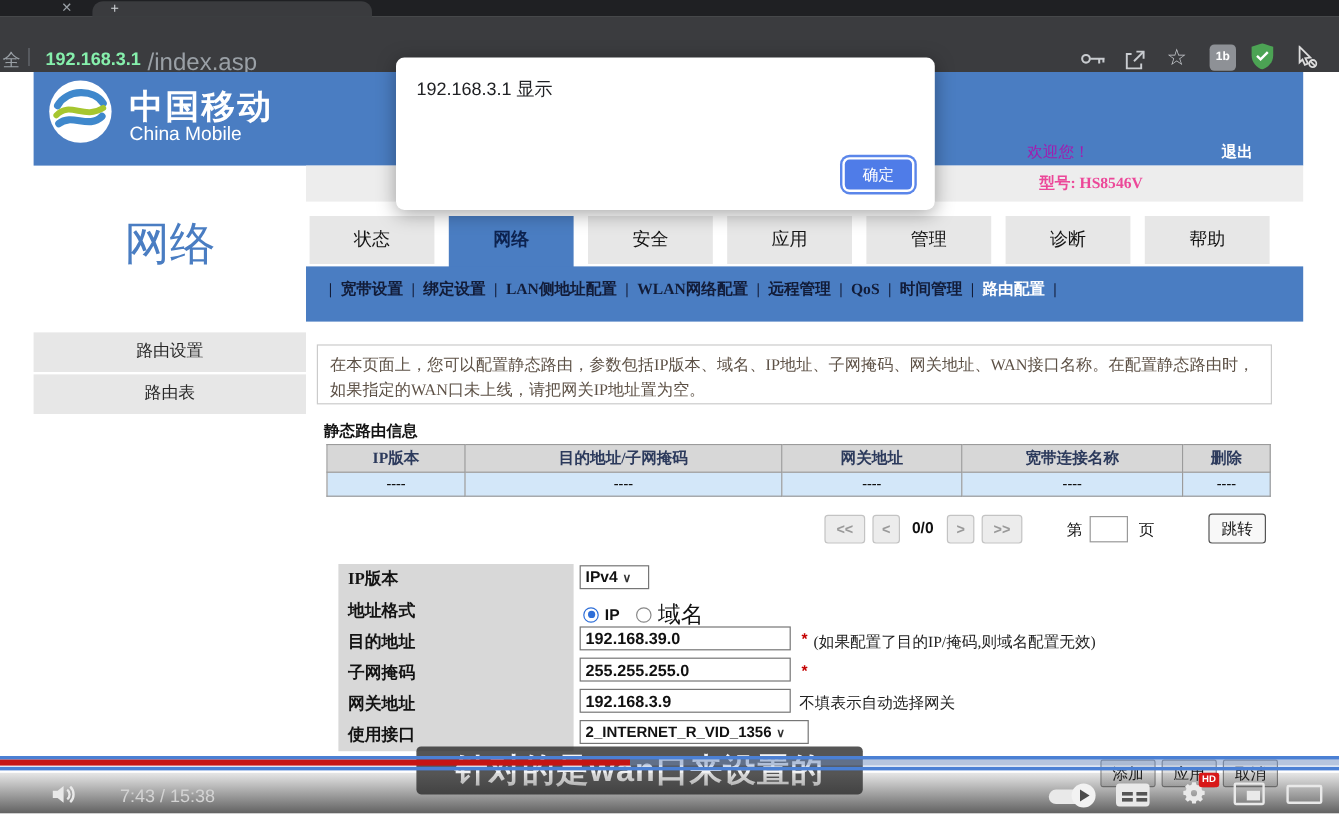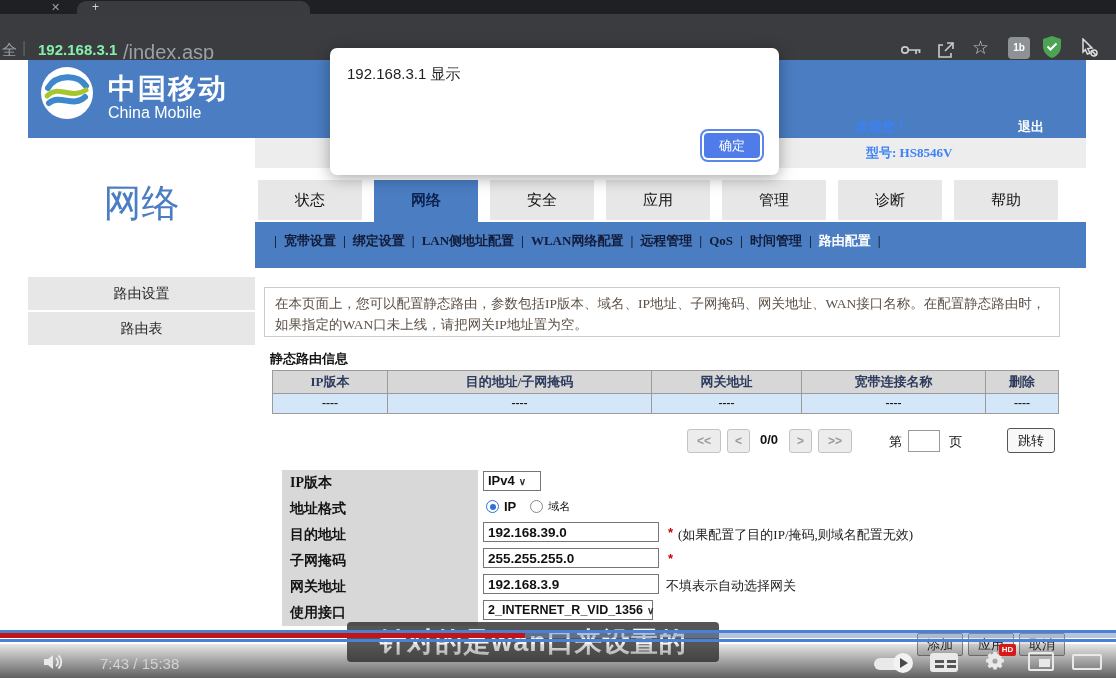--- a/index.html
+++ b/index.html
@@ -24,24 +24,24 @@
   #ext-badge { left:1008px; top:23px; width:22px; height:22px; background:#8e9196; border-radius:4px; color:#fff; font-weight:bold; font-size:10px; text-align:center; line-height:22px; }
   #icon-shield { left:1042px; top:22px; }
   #icon-pointer { left:1080px; top:24px; }
 
   
   #band { left:28px; top:60px; width:1058px; height:78px; background:#4a7dc2; }
   #logo { left:40px; top:66px; }
   #brand-cn { left:108px; top:70px; color:#fff; font-size:28px; font-weight:bold; font-family:"Liberation Serif",serif; letter-spacing:2px; }
   #brand-en { left:108px; top:104px; color:#fff; font-size:16px; }
   #province { left:258px; top:118px; color:#fff; font-size:13px; font-weight:bold; font-family:"Liberation Serif",serif;margin-top:27px; }
-  #welcome { left:856px; top:118px; color:#3b82f6; font-size:13px; font-weight:bold; font-family:"Liberation Serif",serif; }
+  #welcome { left:856px; top:118px; color:#a21caf; font-size:13px; font-weight:normal; font-family:"Liberation Serif",serif; }
   #logout { left:1018px; top:118px; color:#fff; font-size:13px; font-weight:bold; font-family:"Liberation Serif",serif; cursor:pointer; }
   #model-strip { left:255px; top:138px; width:831px; height:30px; background:#ededed; }
-  #model-text { left:866px; top:144px; color:#3b82f6; font-size:13px; font-weight:bold; font-family:"Liberation Serif",serif; }
+  #model-text { left:866px; top:144px; color:#ec4899; font-size:13px; font-weight:bold; font-family:"Liberation Serif",serif; }
 
   #side-title { left:28px; top:178px; width:227px; text-align:center; color:#4a7dc2; font-size:38px; font-family:"Liberation Serif",serif; }
   .side-item { left:28px; width:227px; height:33px; background:#e7e7e7; color:#2a2a2a; font-size:14px; font-family:"Liberation Serif",serif; text-align:center; line-height:33px; cursor:pointer; }
   #side-item-0 { top:277px; }
   #side-item-1 { top:312px; }
 
   .tab { top:180px; width:104px; height:40px; background:#e7e7e7; color:#141414; font-size:15px; font-family:"Liberation Serif",serif; text-align:center; line-height:40px; cursor:pointer; }
   #t0{left:258px;} #t1{left:374px;} #t2{left:490px;} #t3{left:606px;} #t4{left:722px;} #t5{left:838px;} #t6{left:954px;}
   #t1 { background:#4a7dc2; color:#0d2350; font-weight:bold; height:44px; }
   #subnav { left:255px; top:222px; width:831px; height:46px; background:#4a7dc2; color:#121c38; font-size:13px; font-weight:bold; font-family:"Liberation Serif",serif; padding:10px 0 0 12px; white-space:nowrap; }
@@ -62,34 +62,34 @@
   #pg-lbl1 { left:889px; top:433px; font-size:13px; color:#111; font-family:"Liberation Serif",serif; }
   #pg-input { left:908px; top:430px; width:32px; height:22px; border:1px solid #999; background:#fff; }
   #pg-lbl2 { left:949px; top:433px; font-size:13px; color:#111; font-family:"Liberation Serif",serif; }
   #pg-jump { left:1007px; top:428px; width:48px; height:25px; background:#f8f8f8; border:1px solid #555; border-radius:3px; font-size:13px; color:#111; font-family:"Liberation Serif",serif; text-align:center; line-height:23px; cursor:pointer; }
 
   #form-labels { left:282px; top:470px; width:196px; height:156px; background:#d8d8d8; }
   .flabel { left:290px; font-size:14px; font-weight:bold; color:#141414; font-family:"Liberation Serif",serif; }
   #fl0{top:474px;} #fl1{top:500px;} #fl2{top:526px;} #fl3{top:552px;} #fl4{top:578px;} #fl5{top:604px;}
   .fselect { left:483px; height:20px; border:1px solid #767676; background:#fff; font-size:13px; font-weight:bold; color:#111; padding:0 4px; line-height:18px; cursor:pointer; white-space:nowrap; }
   #sel-ipv { top:471px; width:58px; }
-  #sel-if  { top:600px; width:170px; font-size:12.5px; }
+  #sel-if  { top:600px; width:191px; font-size:12.5px; }
   .chev { font-size:10px; color:#333; margin-left:4px; }
   .ftext { left:483px; width:176px; height:20px; border:1px solid #767676; background:#fff; font-size:13.5px; font-weight:bold; color:#111; padding:0 4px; font-family:"Liberation Sans",sans-serif; }
   #in-dest{top:522px;} #in-mask{top:548px;} #in-gw{top:574px;}
   .star { color:#c40000; font-weight:bold; font-size:13px; }
   #star-dest{left:668px; top:525px;} #star-mask{left:668px; top:551px;}
   .fnote { font-size:13px; color:#222; font-family:"Liberation Serif",serif;text-align:center; }
   #note-dest{left:678px; top:526px;} #note-gw{left:666px; top:577px;}
   #radio-row { left:486px; top:499px; display:flex; align-items:center; }
   .radio { width:13px; height:13px; border-radius:50%; border:1.5px solid #888; background:#fff; position:relative; cursor:pointer; }
   .radio.on { border-color:#2f6fd8; }
   .radio.on::after { content:""; position:absolute; left:2.5px; top:2.5px; width:6px; height:6px; border-radius:50%; background:#2f6fd8; }
   #radio-ip-lbl { font-size:13px; font-weight:bold; color:#111; margin:0 14px 0 5px; }
-  #radio-dom-lbl { font-size:11px; color:#111; margin-left:5px; font-family:"Liberation Serif",serif; }
+  #radio-dom-lbl { font-size:19px; color:#111; margin-left:5px; font-family:"Liberation Serif",serif; }
 
   .actbtn { top:633px; width:46px; height:23px; background:linear-gradient(#ececec,#d2d2d2); border:1px solid #858585; border-radius:2px; font-size:13px; color:#111; font-family:"Liberation Serif",serif; text-align:center; line-height:21px; cursor:pointer; }
   #act-add{left:917px;} #act-apply{left:968px;} #act-cancel{left:1019px;}
 
   
   #dialog { left:330px; top:48px; width:449px; height:127px; background:#fff; border-radius:7px; box-shadow:0 3px 16px rgba(0,0,0,.35); z-index:50; }
   #dlg-title { left:17px; top:17px; font-size:15px; color:#202124; }
   #dlg-msg { left:17px; top:48px; font-size:13.5px; color:#202124; }
   #dlg-ok { left:374px; top:85px; width:56px; height:25px; background:#4f7ce8; border-radius:4px; color:#fff; font-size:13px; text-align:center; line-height:25px; box-shadow:0 0 0 2px #fff, 0 0 0 4px #5b86ea; cursor:pointer; }
 

